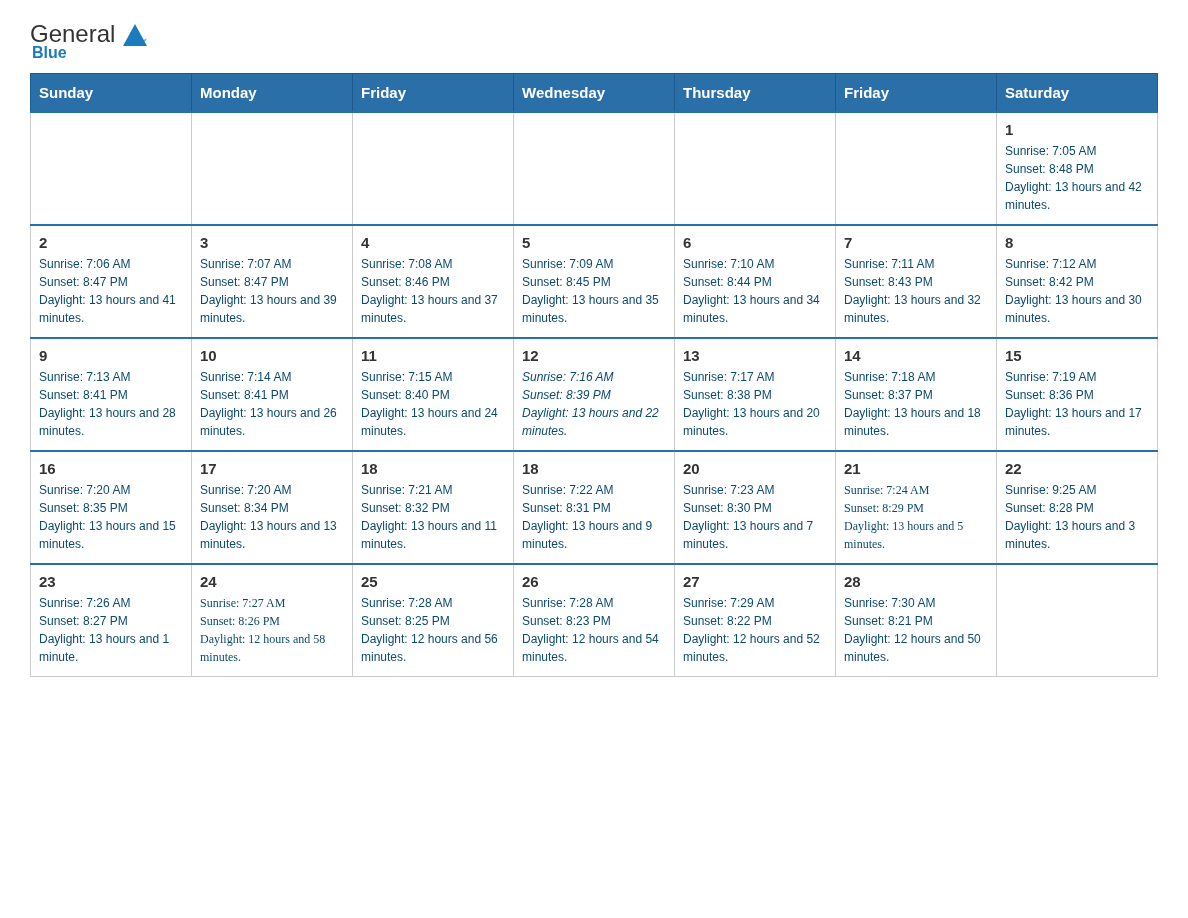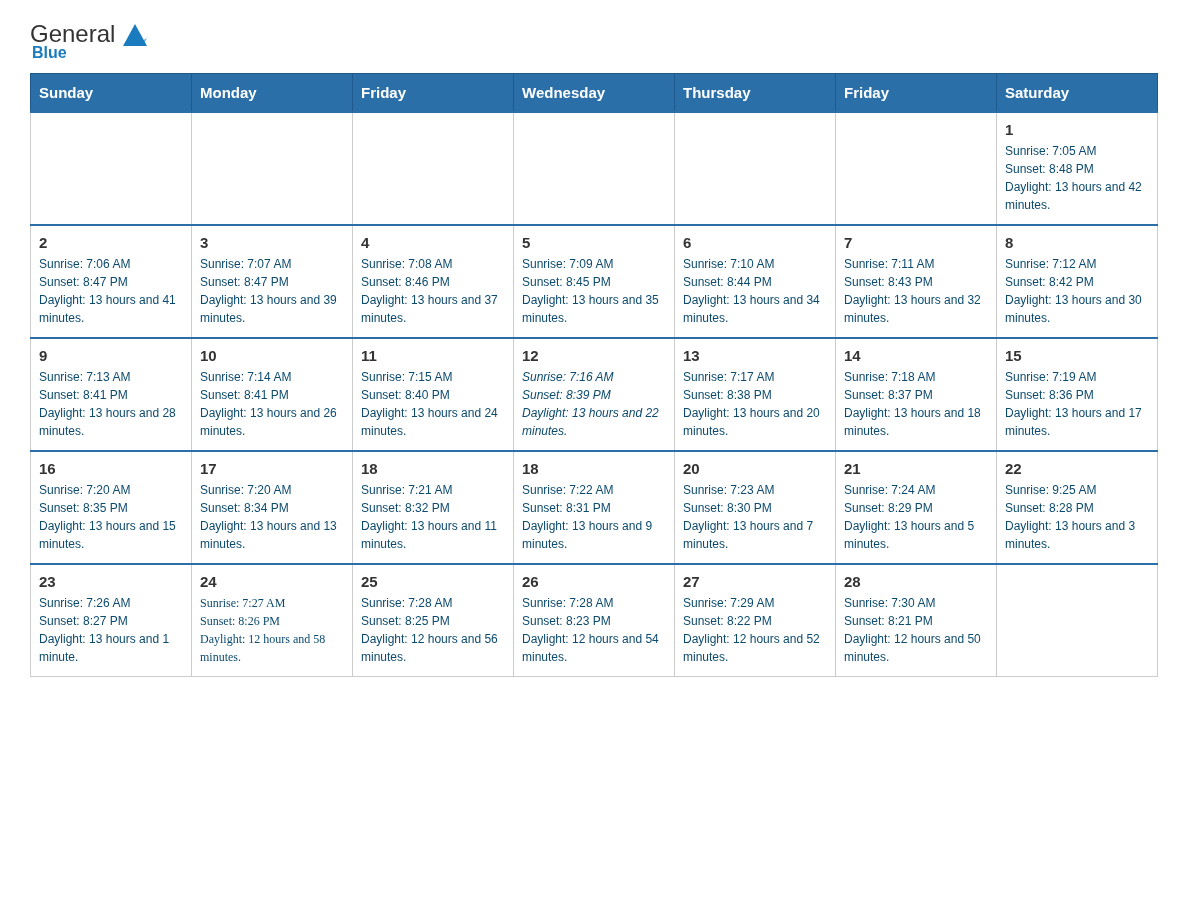--- a/index.html
+++ b/index.html
@@ -238,21 +238,21 @@
 Daylight: 13 hours and 9 minutes.</div>
         </td>
         <td>
           <span class="day-num">20</span>
           <div class="day-info" style="white-space: pre-line;">Sunrise: 7:23 AM
 Sunset: 8:30 PM
 Daylight: 13 hours and 7 minutes.</div>
         </td>
         <td>
           <span class="day-num">21</span>
-          <div class="day-info" style="white-space: pre-line;">Sunrise: 7:24 AM
+          <div class="day-info" style="white-space: pre-line; font-family: Liberation Serif, serif;">Sunrise: 7:24 AM
 Sunset: 8:29 PM
 Daylight: 13 hours and 5 minutes.</div>
         </td>
         <td>
           <span class="day-num">22</span>
           <div class="day-info" style="white-space: pre-line;">Sunrise: 9:25 AM
 Sunset: 8:28 PM
 Daylight: 13 hours and 3 minutes.</div>
         </td>
       </tr>

